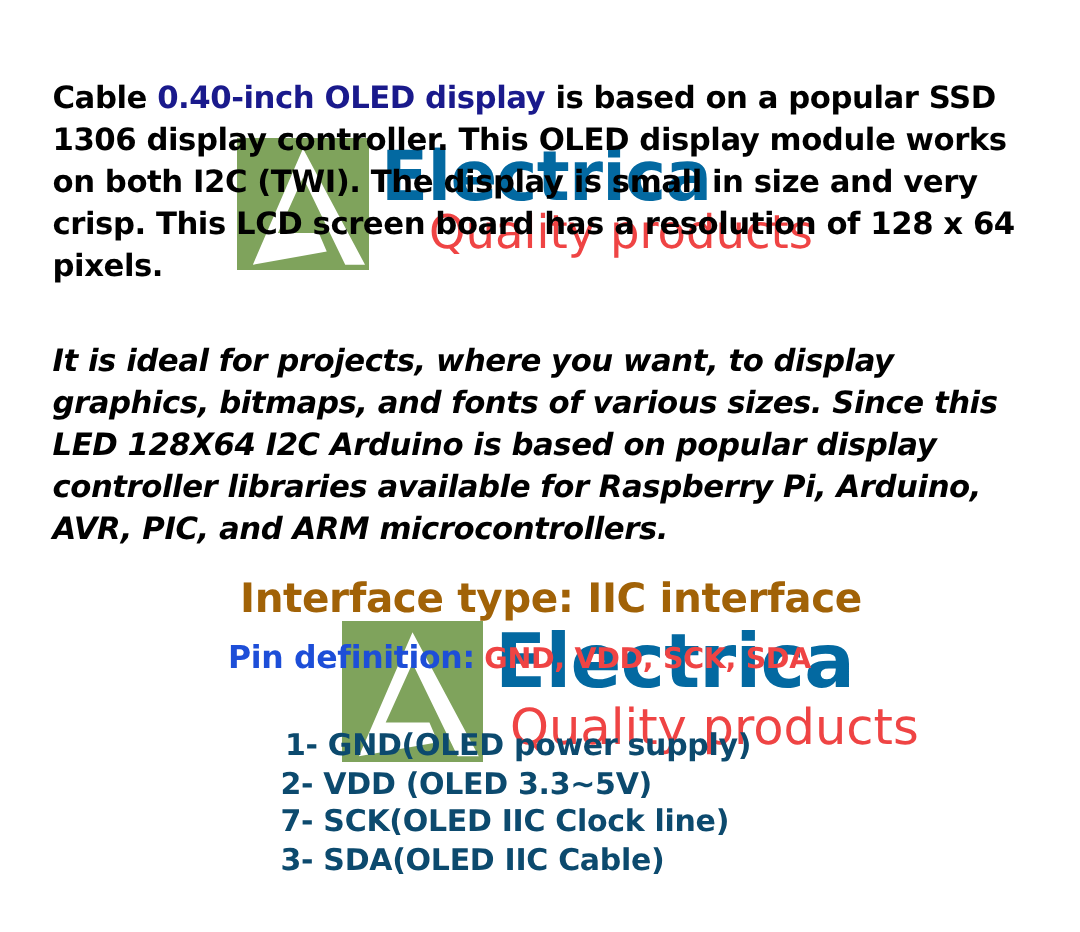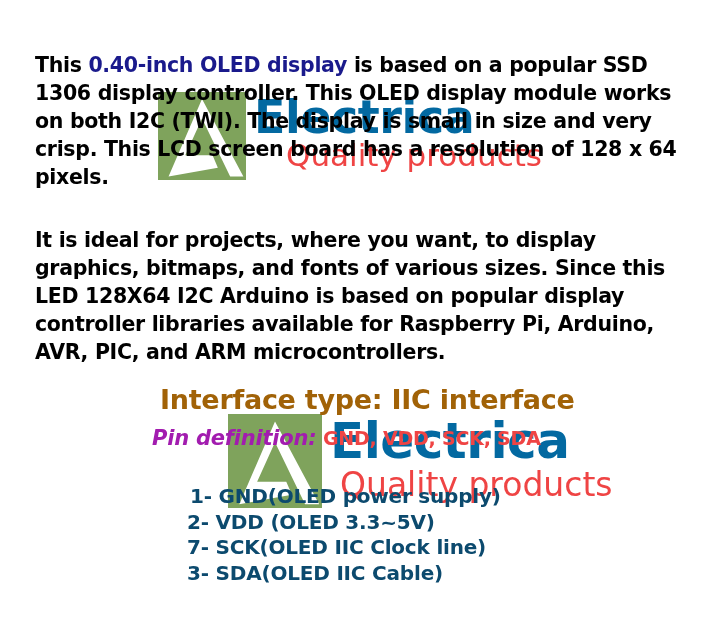--- a/index.html
+++ b/index.html
@@ -87,21 +87,21 @@
     left: 35px;
     width: 665px;
     font-family: "DejaVu Sans", sans-serif;
     font-weight: bold;
     font-size: 20.5px;
     line-height: 28px;
     color: #000000;
     letter-spacing: -0.015em;
   }
   #para1 { top: 30px; }
-  #para2 { top: 205px; }
+  #para2 { top: 205px; font-style: italic; }
 
   .hl-blue { color: #1A1A8C; }
 
   .heading {
     position: absolute;
     left: 160px;
     top: 384px;
     font-family: "DejaVu Sans", sans-serif;
     font-weight: bold;
     font-size: 27px;
@@ -115,21 +115,21 @@
     position: absolute;
     left: 152px;
     top: 425px;
     font-family: "DejaVu Sans", sans-serif;
     font-weight: bold;
     font-size: 21px;
     line-height: 26px;
     white-space: nowrap;
     letter-spacing: -0.01em;
   }
-  .pindef .label { color: #a21caf; font-style: italic; }
+  .pindef .label { color: #1d4ed8; }
   .pindef .value { color: #ef4444; font-size: 19px; }
 
   .pinlist {
     position: absolute;
     left: 187px;
     top: 484px;
     font-family: "DejaVu Sans", sans-serif;
     font-weight: bold;
     font-size: 20px;
     line-height: 25.5px;
@@ -162,21 +162,21 @@
     <svg class="wm-tri" viewBox="0 0 100 100" preserveAspectRatio="none">
       <polygon points="50,8 97,96 82,96 50,30 31,72 62,72 68,86 12,96" fill="#ffffff"></polygon>
     </svg>
   </div>
   <div class="wm-word">Electrica</div>
   <div class="wm-tag">Quality products</div>
 </div>
 
 <div class="content">
 
-  <p class="para" id="para1"><span>This </span><span class="hl-blue">0.40-inch OLED display</span><span> is based on a popular SSD 1306 display controller. This OLED display module works on both I2C (TWI). The display is small in size and very crisp. This LCD screen board has a resolution of 128 x 64 pixels.</span></p>
+  <p class="para" id="para1"><span>Cable </span><span class="hl-blue">0.40-inch OLED display</span><span> is based on a popular SSD 1306 display controller. This OLED display module works on both I2C (TWI). The display is small in size and very crisp. This LCD screen board has a resolution of 128 x 64 pixels.</span></p>
 
   <p class="para" id="para2">It is ideal for projects, where you want, to display graphics, bitmaps, and fonts of various sizes. Since this LED 128X64 I2C Arduino is based on popular display controller libraries available for Raspberry Pi, Arduino, AVR, PIC, and ARM microcontrollers.</p>
 
   <div class="heading">Interface type: IIC interface</div>
 
   <div class="pindef"><span class="label">Pin definition:</span><span class="value"> GND, VDD, SCK, SDA</span></div>
 
   <ul class="pinlist">
     <li>1-  GND(OLED power supply)</li>
     <li>2- VDD (OLED 3.3~5V)</li>

